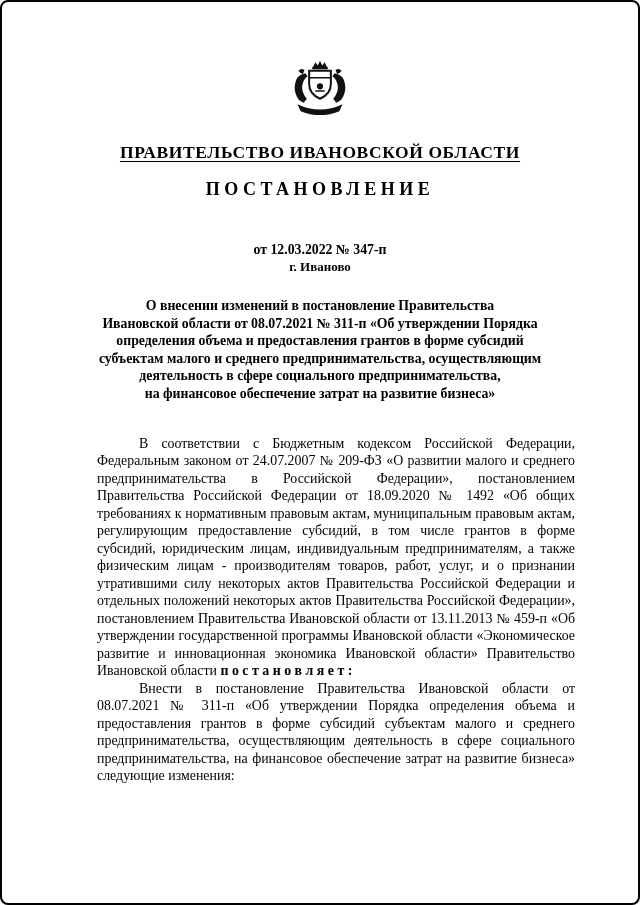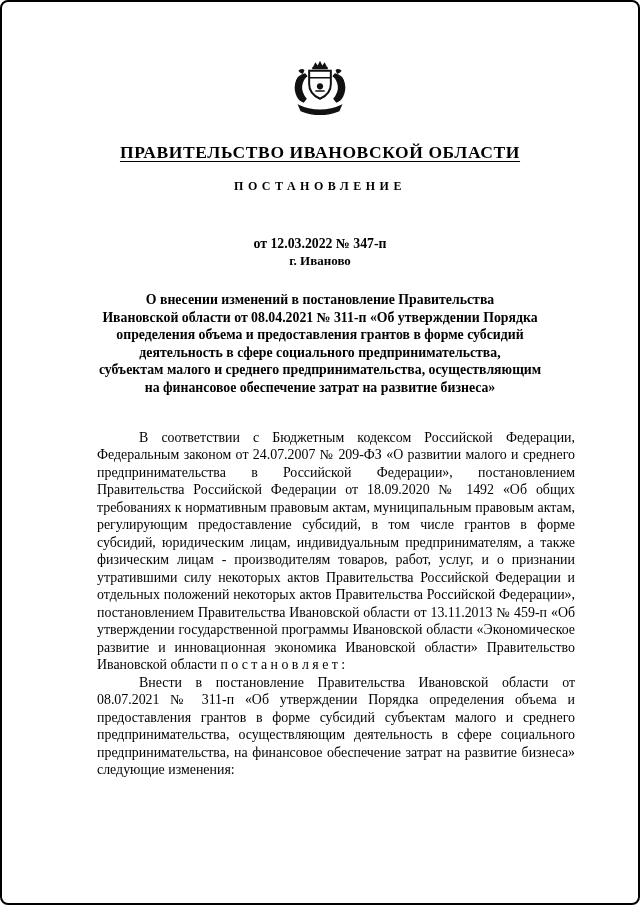--- a/index.html
+++ b/index.html
@@ -29,21 +29,21 @@
     text-align: center;
     font-size: 17.5px;
     font-weight: bold;
     letter-spacing: 0.6px;
     text-decoration: underline;
     text-underline-offset: 3px;
   }
   .doc-type {
     margin-top: 16px;
     text-align: center;
-    font-size: 12px;
+    font-size: 18px;
     font-weight: bold;
     letter-spacing: 4.5px;
   }
   .date-line {
     margin-top: 42px;
     text-align: center;
     font-size: 13.8px;
     font-weight: bold;
   }
   .city-line {
@@ -65,21 +65,21 @@
     padding-right: 63px;
     font-size: 13.9px;
     line-height: 17.5px;
     text-align: justify;
   }
   .body-par {
     margin: 0;
     text-indent: 42px;
   }
   .decree-verb {
-    font-weight: normal;
+    font-weight: bold;
     white-space: nowrap;
     margin-top: 16px;
   }
 </style>
 </head>
 <body>
 
 <div class="page">
 
   <div class="emblem-wrap">
@@ -106,24 +106,24 @@
   <div class="org-name">ПРАВИТЕЛЬСТВО ИВАНОВСКОЙ ОБЛАСТИ</div>
 
   <div class="doc-type">ПОСТАНОВЛЕНИЕ</div>
 
   <div class="date-line">от 12.03.2022 № 347-п</div>
 
   <div class="city-line">г. Иваново</div>
 
   <div class="doc-title">
     <div>О внесении изменений в постановление Правительства</div>
-    <div>Ивановской области от 08.04.2021 № 311-п «Об утверждении Порядка</div>
+    <div>Ивановской области от 08.07.2021 № 311-п «Об утверждении Порядка</div>
     <div>определения объема и предоставления грантов в форме субсидий</div>
+    <div>субъектам малого и среднего предпринимательства, осуществляющим</div>
     <div>деятельность в сфере социального предпринимательства,</div>
-    <div>субъектам малого и среднего предпринимательства, осуществляющим</div>
     <div>на финансовое обеспечение затрат на развитие бизнеса»</div>
   </div>
 
   <div class="body-block">
     <p class="body-par"><span>В соответствии с Бюджетным кодексом Российской Федерации, Федеральным законом от 24.07.2007 № 209-ФЗ «О развитии малого и среднего предпринимательства в Российской Федерации», постановлением Правительства Российской Федерации от 18.09.2020 № 1492 «Об общих требованиях к нормативным правовым актам, муниципальным правовым актам, регулирующим предоставление субсидий, в том числе грантов в форме субсидий, юридическим лицам, индивидуальным предпринимателям, а также физическим лицам - производителям товаров, работ, услуг, и о признании утратившими силу некоторых актов Правительства Российской Федерации и отдельных положений некоторых актов Правительства Российской Федерации», постановлением Правительства Ивановской области от 13.11.2013 № 459-п «Об утверждении государственной программы Ивановской области «Экономическое развитие и инновационная экономика Ивановской области» Правительство Ивановской области</span> <span class="decree-verb">п о с т а н о в л я е т :</span></p>
     <p class="body-par">Внести в постановление Правительства Ивановской области от 08.07.2021 № 311-п «Об утверждении Порядка определения объема и предоставления грантов в форме субсидий субъектам малого и среднего предпринимательства, осуществляющим деятельность в сфере социального предпринимательства, на финансовое обеспечение затрат на развитие бизнеса» следующие изменения:</p>
   </div>
 
 </div>
 

